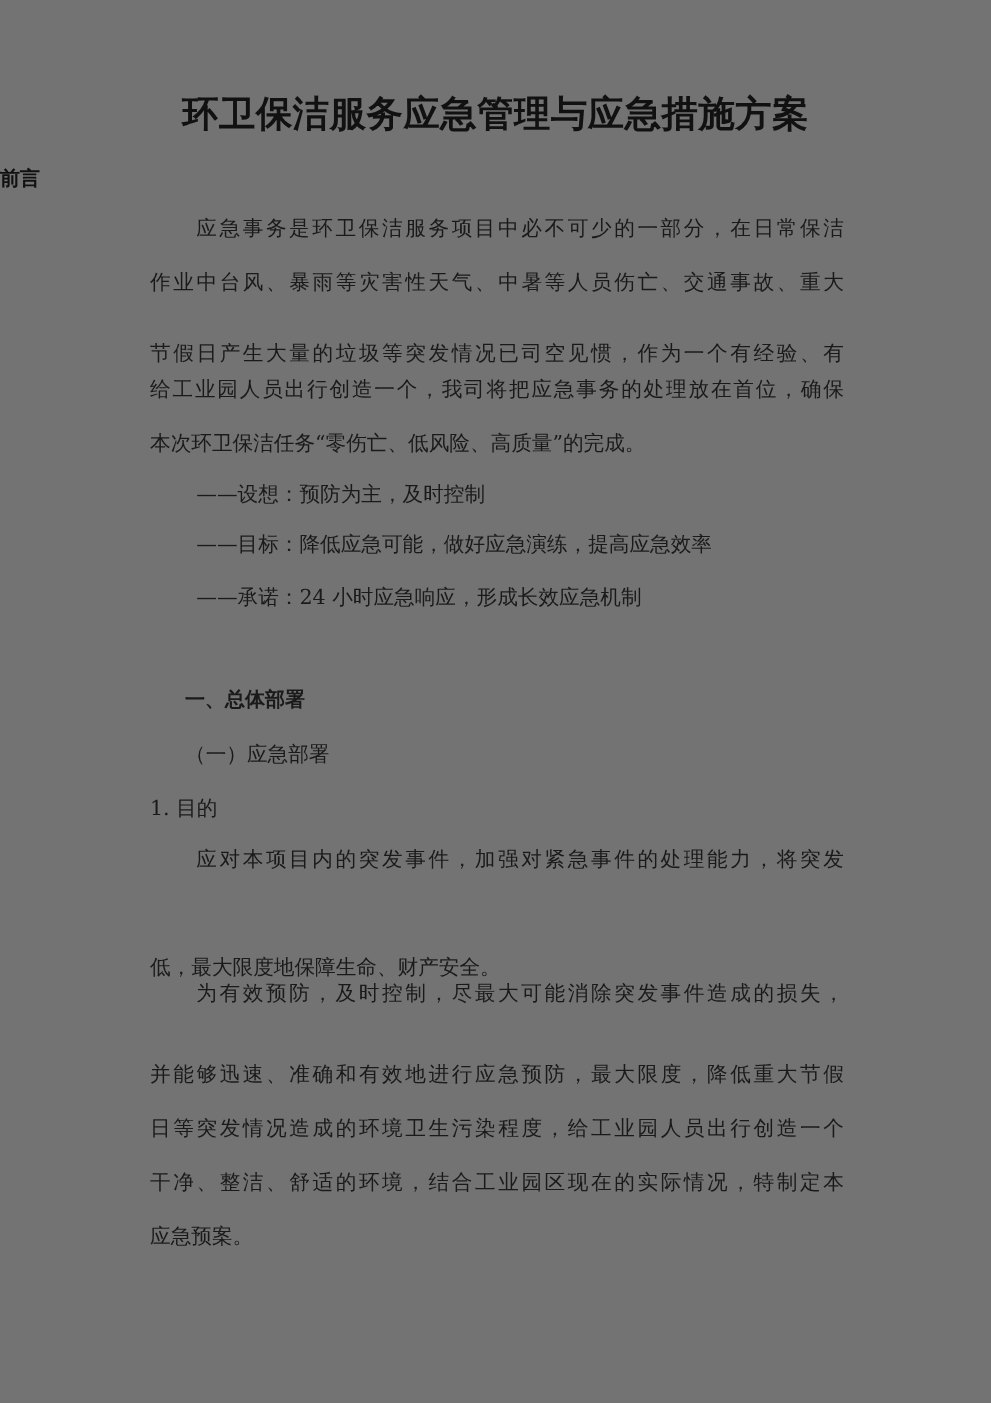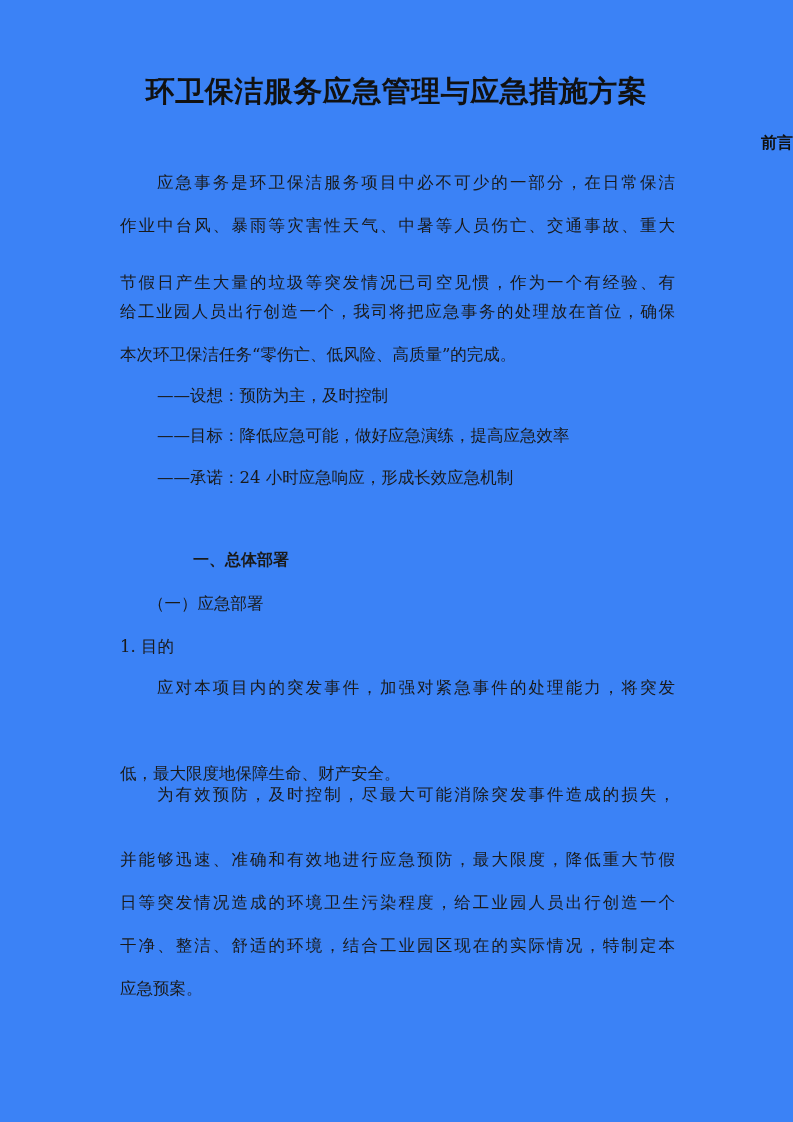--- a/index.html
+++ b/index.html
@@ -1,27 +1,27 @@
 <!DOCTYPE html>
 <html><head>
 <meta charset="utf-8">
 <style>
   html, body { margin: 0; padding: 0; background: #ffffff; }
   body { width: 793px; height: 1122px; position: relative; overflow: hidden;
          font-family: "DejaVu Serif", "Liberation Serif", serif; color: #1a1a1a; }
-  .page { position: absolute; left: 0; top: 0; width: 793px; height: 1122px; background: #3b82f6; }
+  .page { position: absolute; left: 0; top: 0; width: 793px; height: 1122px; background: #737373; }
   .title { position: absolute; left: 0; width: 793px; top: 72px; text-align: center;
            font-family: "DejaVu Sans", "Liberation Sans", sans-serif; font-weight: bold;
            font-size: 29px; letter-spacing: 0.5px; color: #111; }
-  .subtitle { position: absolute; left: 0; width: 793px; top: 133px; text-align: right;
+  .subtitle { position: absolute; left: 0; width: 793px; top: 133px; text-align: left;
               font-family: Liberation Serif, serif; font-weight: bold;
               font-size: 16px; color: #111; }
   .line { position: absolute; left: 120px; font-size: 16.5px; white-space: nowrap; color: #1a1a1a; }
   .indent { left: 157px; }
-  .bold { font-family: Liberation Mono, monospace; font-weight: bold; margin-left: 45px; }
+  .bold { font-family: Liberation Mono, monospace; font-weight: bold; }
   .justify { width: 555px; text-align: justify; text-align-last: justify; }
   .justify.indent { width: 518px; }
 </style>
 </head>
 <body>
 
 <div class="page">
   <div class="title">环卫保洁服务应急管理与应急措施方案</div>
   <div class="subtitle">前言</div>
 

